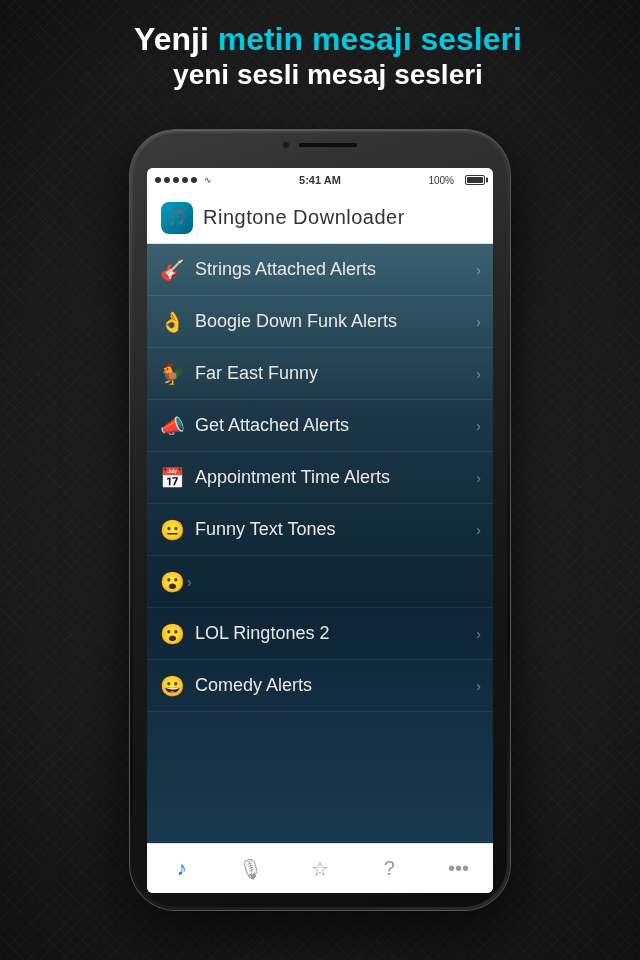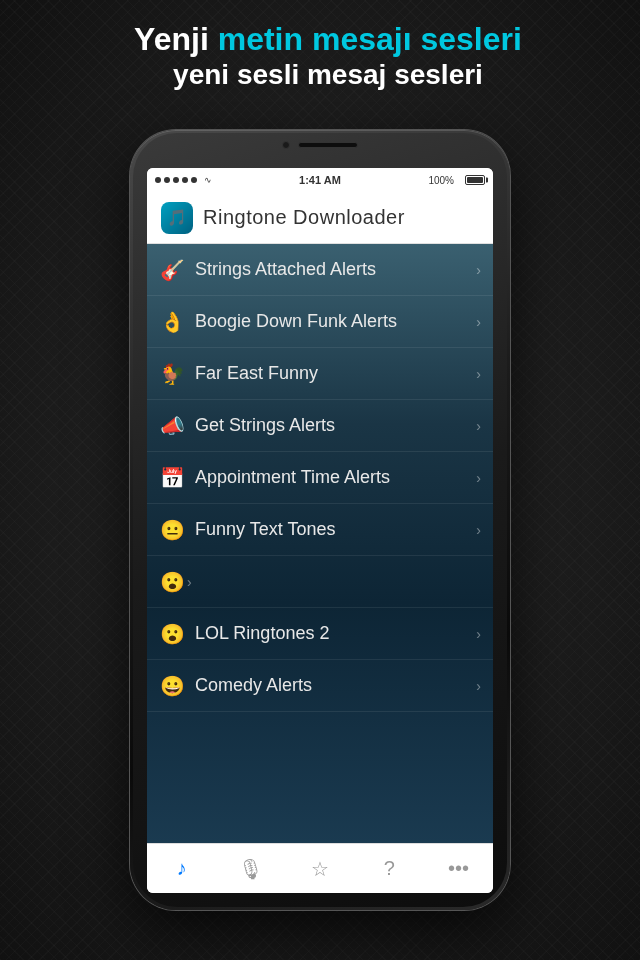--- a/index.html
+++ b/index.html
@@ -319,21 +319,21 @@
 
         <div class="status-bar">
           <div class="status-dots">
             <div class="status-dot"></div>
             <div class="status-dot"></div>
             <div class="status-dot"></div>
             <div class="status-dot"></div>
             <div class="status-dot"></div>
             <span class="status-wifi">∿</span>
           </div>
-          <div class="status-time">1:41 AM</div>
+          <div class="status-time">5:41 AM</div>
           <div class="status-right">
             <span>100%</span>
             <div class="battery-icon">
               <div class="battery-fill"></div>
             </div>
           </div>
         </div>
 
         <div class="nav-bar">
           <div class="nav-icon">
@@ -353,21 +353,21 @@
       <span class="list-label">Boogie Down Funk Alerts</span>
       <span class="list-chevron">›</span>
     </div>
             <div class="list-item">
       <span class="list-emoji">🐓</span>
       <span class="list-label">Far East Funny</span>
       <span class="list-chevron">›</span>
     </div>
             <div class="list-item">
       <span class="list-emoji">📣</span>
-      <span class="list-label">Get Strings Alerts</span>
+      <span class="list-label">Get Attached Alerts</span>
       <span class="list-chevron">›</span>
     </div>
             <div class="list-item">
       <span class="list-emoji">📅</span>
       <span class="list-label">Appointment Time Alerts</span>
       <span class="list-chevron">›</span>
     </div>
             <div class="list-item">
       <span class="list-emoji">😐</span>
       <span class="list-label">Funny Text Tones</span>

